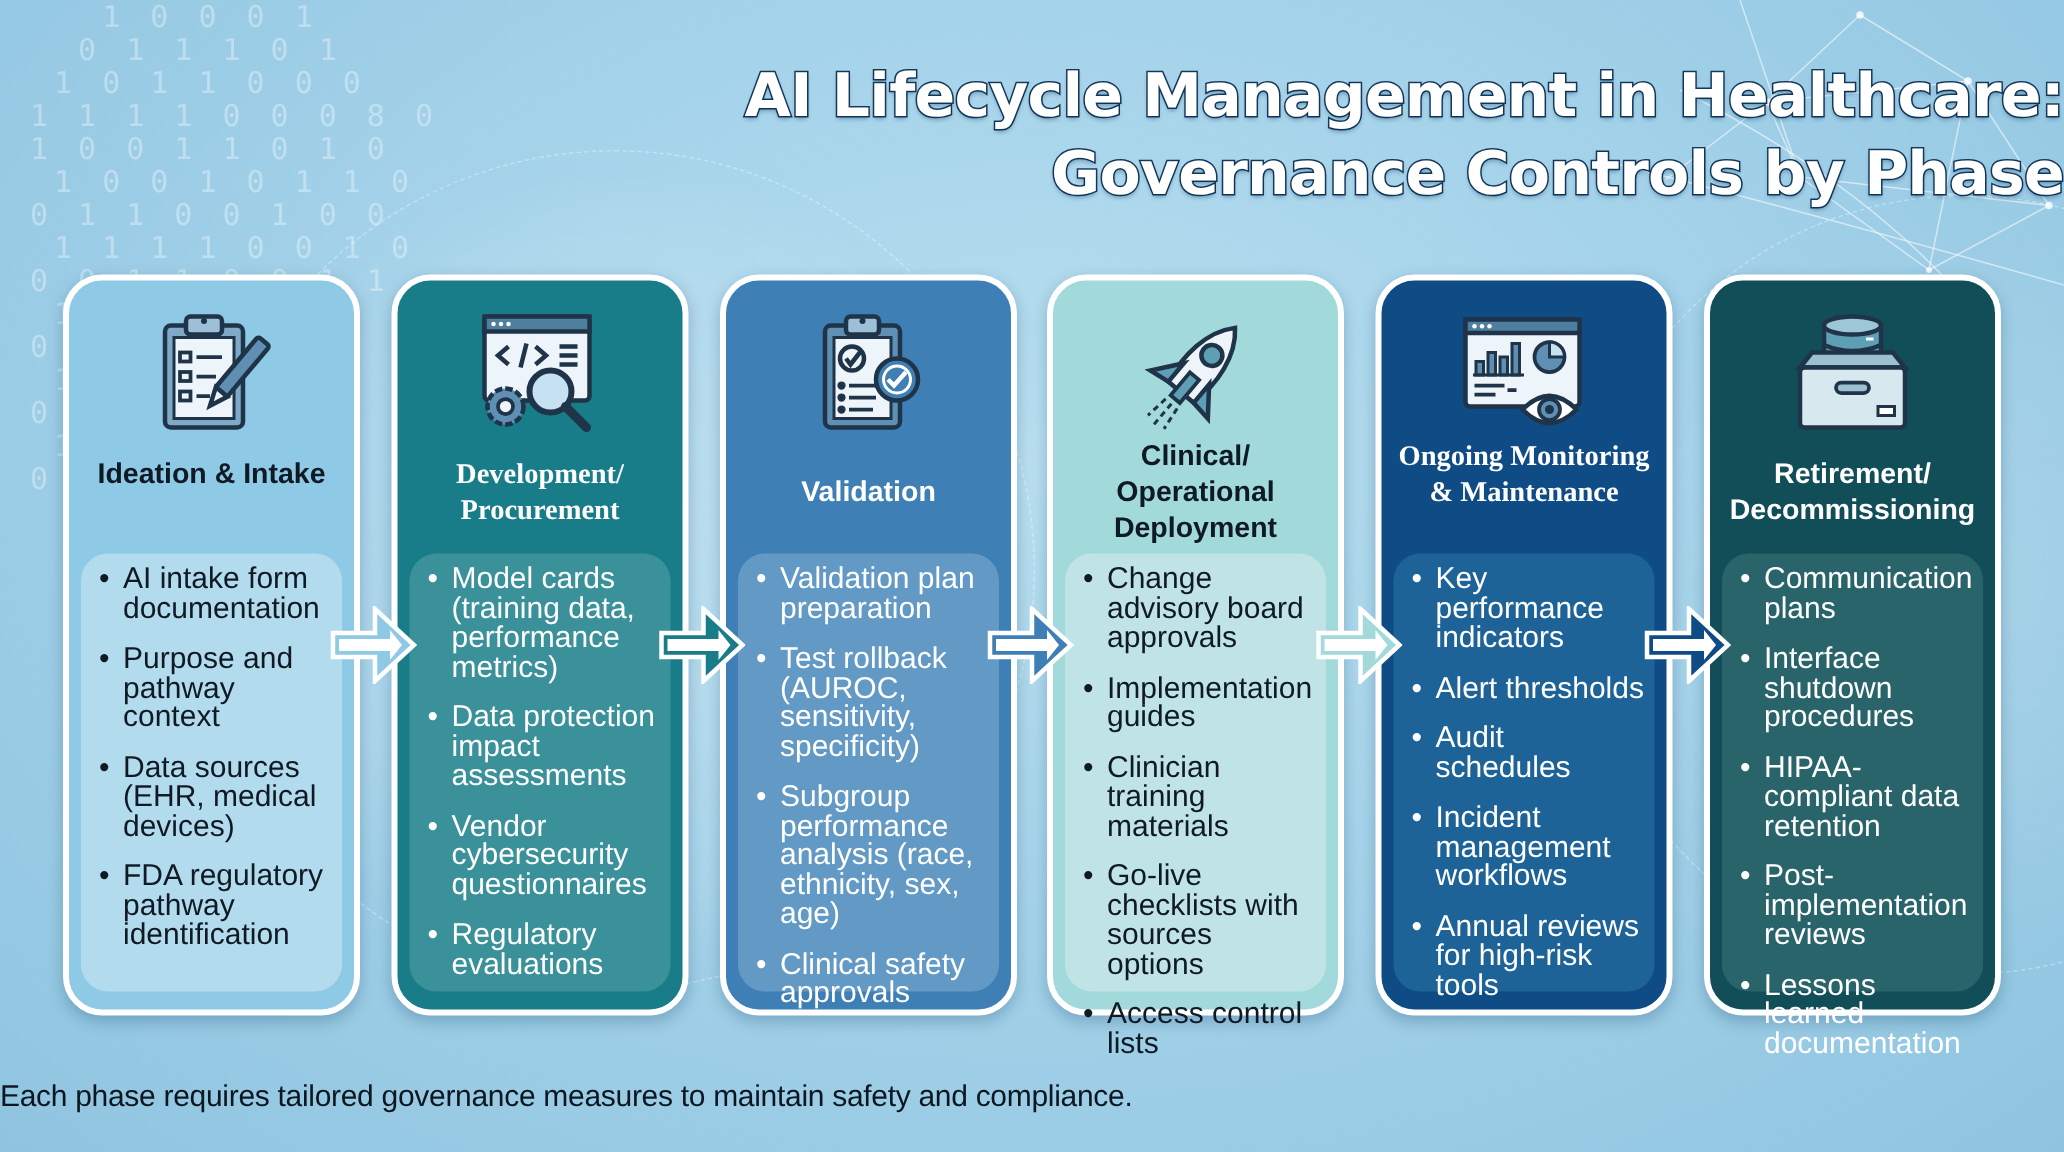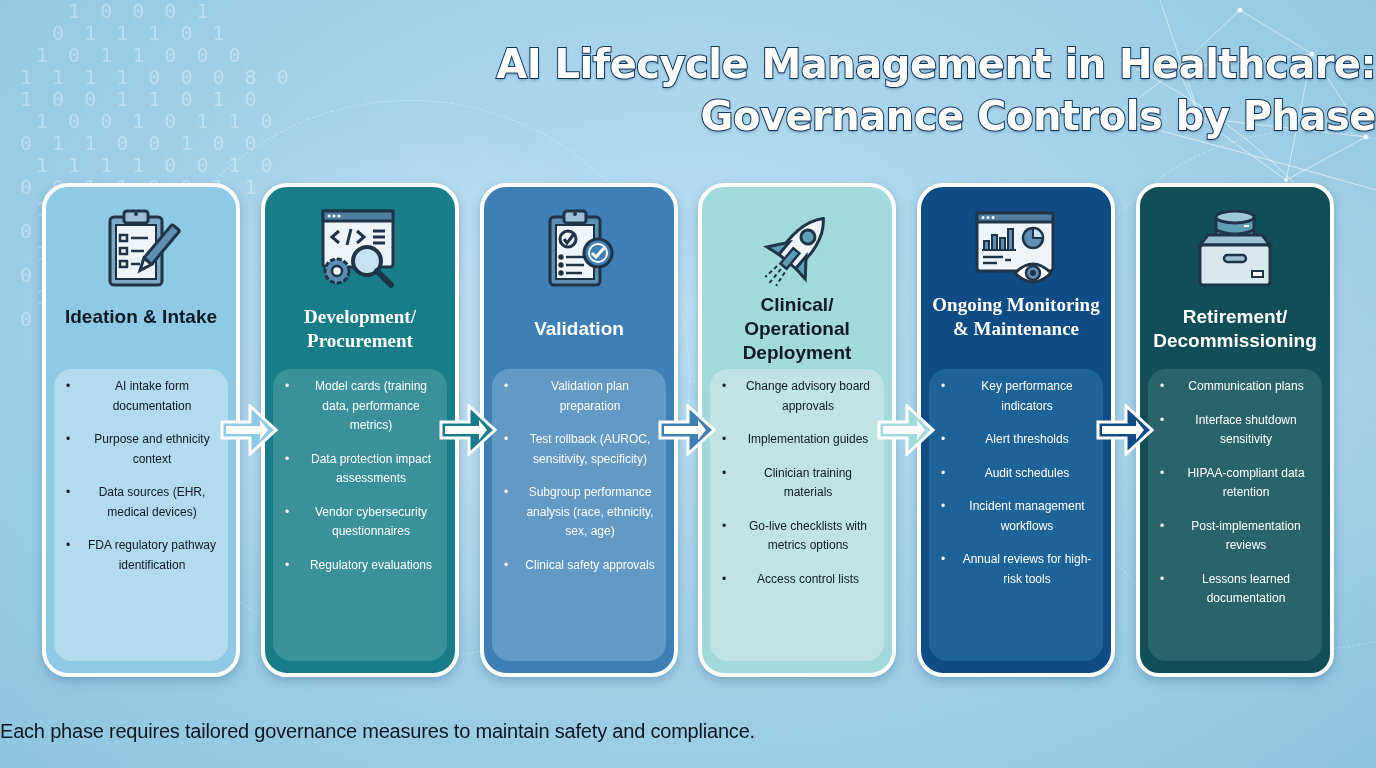--- a/index.html
+++ b/index.html
@@ -52,42 +52,42 @@
   .card .phase-title {
     position: absolute; left: 6px; right: 6px; font-weight: bold; font-size: 19px; line-height: 24px;
     text-align: center;
   }
   .card .panel {
     position: absolute; left: 8px; right: 8px; top: 182px; bottom: 12px;
     border-radius: 18px; padding: 8px 6px 0 12px;
   }
   .card ul { list-style: none; }
   .card li {
-    position: relative; padding-left: 16px; font-size: 12px; line-height: 19.5px; margin-bottom: 14px; text-align: center;
+    position: relative; padding-left: 16px; font-size: 20px; line-height: 19.5px; margin-bottom: 14px;
   }
   .card li::before {
     content: "•"; position: absolute; left: 0; top: 0;
   }
 
   .c1 { left: 0; background: #8ec9e5; }
   .c1 .panel { background: #b3dbee; }
   .c1 .phase-title, .c1 li { color: #0f1a24; }
   .c2 { left: 219px; background: #187d88; }
   .c2 .panel { background: #3a9199; }
   .c2 .phase-title, .c2 li { color: #ffffff; }
   .c3 { left: 438px; background: #3e7fb5; }
   .c3 .panel { background: #6299c5; }
   .c3 .phase-title, .c3 li { color: #ffffff; }
   .c4 { left: 656px; background: #a2d9da; }
   .c4 .panel { background: #c0e4e5; }
   .c4 .phase-title, .c4 li { color: #0f1a24; }
   .c5 { left: 875px; background: #0f4c85; }
   .c5 .panel { background: #1d6398; }
   .c5 .phase-title, .c5 li { color: #ffffff; }
-  .c6 { left: 1094px; background: #124e58; border-radius: 23px; }
+  .c6 { left: 1094px; background: #124e58; }
   .c6 .panel { background: #2a646b; }
   .c6 .phase-title, .c6 li { color: #ffffff; }
 
   .arrow { position: absolute; top: 404px; width: 58px; height: 52px; }
 
   .footer {
     position: absolute; left: 0; right: 0; top: 720px; 
     font-size: 20px; color: #0d1720; letter-spacing: -0.2px;
   }
 </style>
@@ -164,21 +164,21 @@
         <g transform="rotate(40 62 44)">
           <rect x="57" y="16" width="10" height="44" rx="2" fill="#5f8fb3" stroke="#1f3448" stroke-width="3"></rect>
           <path d="M57 60 L62 72 L67 60 Z" fill="#eef5fa" stroke="#1f3448" stroke-width="3"></path>
         </g>
       </svg>
     </div>
     <div class="phase-title" style="top:118px;">Ideation &amp; Intake</div>
     <div class="panel">
       <ul>
         <li>AI intake form documentation</li>
-        <li>Purpose and ethnicity context</li>
+        <li>Purpose and pathway context</li>
         <li>Data sources (EHR, medical devices)</li>
         <li>FDA regulatory pathway identification</li>
       </ul>
     </div>
   </div>
 
   <div class="card c2">
     <div class="icon">
       <svg width="90" height="90" viewBox="0 0 90 90">
         <rect x="8" y="6" width="70" height="56" rx="3" fill="#eef5fa" stroke="#1f3448" stroke-width="3"></rect>
@@ -262,21 +262,21 @@
             </g>
         </g>
       </svg>
     </div>
     <div class="phase-title" style="top:106px;">Clinical/ Operational Deployment</div>
     <div class="panel">
       <ul>
         <li>Change advisory board approvals</li>
         <li>Implementation guides</li>
         <li>Clinician training materials</li>
-        <li>Go-live checklists with metrics options</li>
+        <li>Go-live checklists with sources options</li>
         <li>Access control lists</li>
       </ul>
     </div>
   </div>
 
   <div class="card c5">
     <div class="icon">
       <svg width="90" height="90" viewBox="0 0 90 90">
         <rect x="6" y="8" width="76" height="58" rx="3" fill="#eef5fa" stroke="#1f3448" stroke-width="3"></rect>
         <rect x="6" y="8" width="76" height="9" fill="#4f7f9f" stroke="#1f3448" stroke-width="3"></rect>
@@ -332,21 +332,21 @@
         <path d="M10 40 L18 30 L72 30 L80 40 Z" fill="#9dc0d0" stroke="#1f3448" stroke-width="3"></path>
         <rect x="10" y="40" width="70" height="40" rx="3" fill="#d8e8ef" stroke="#1f3448" stroke-width="3"></rect>
         <rect x="34" y="50" width="22" height="7" rx="3.5" fill="#9dc0d0" stroke="#1f3448" stroke-width="2.5"></rect>
         <rect x="62" y="66" width="11" height="6" fill="#fff" stroke="#1f3448" stroke-width="2"></rect>
       </svg>
     </div>
     <div class="phase-title" style="top:118px;">Retirement/ Decommissioning</div>
     <div class="panel">
       <ul>
         <li>Communication plans</li>
-        <li>Interface shutdown sensitivity</li>
+        <li>Interface shutdown procedures</li>
         <li>HIPAA-compliant data retention</li>
         <li>Post-implementation reviews</li>
         <li>Lessons learned documentation</li>
       </ul>
     </div>
   </div>
 </div>
 
 <svg class="arrow" style="left:220px;" viewBox="0 0 58 52">
   <path d="M2 18 L30 18 L30 2 L56 26 L30 50 L30 34 L2 34 Z" fill="#8ec9e5" stroke="#ffffff" stroke-width="3" stroke-linejoin="miter"></path>

